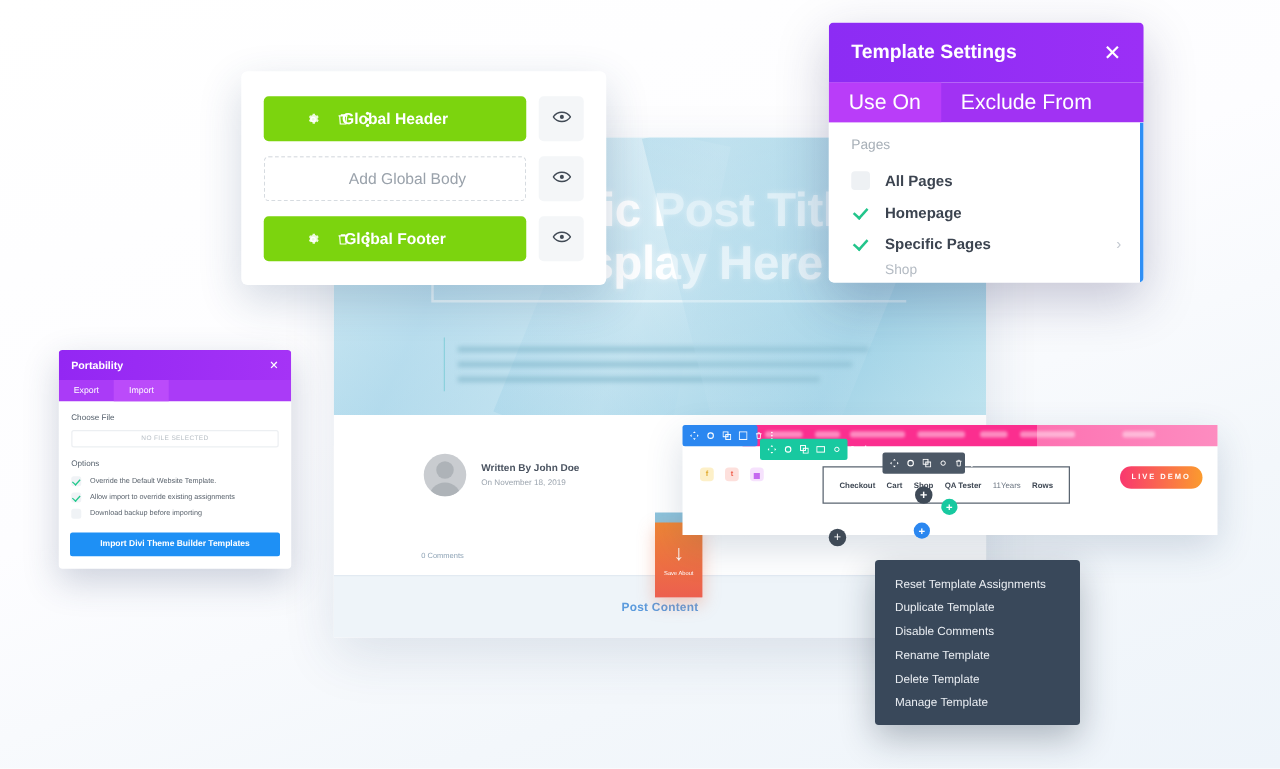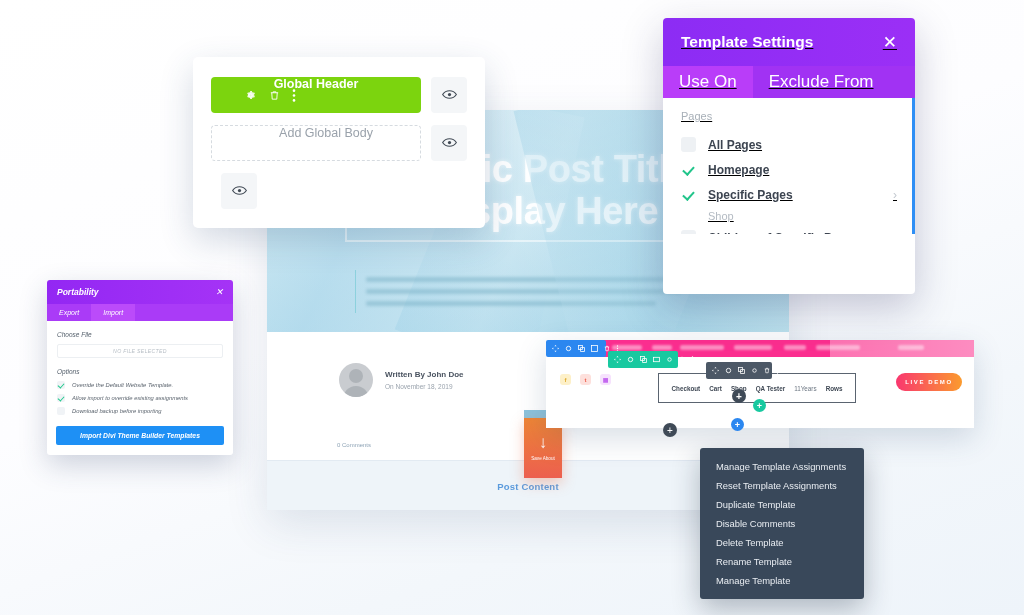--- a/index.html
+++ b/index.html
@@ -103,43 +103,43 @@
     position:absolute; left:193px; top:57px; width:292px; height:171px;
     background:#fff; border-radius:5px;
     box-shadow: 0 12px 34px rgba(40,70,110,.20);
     padding: 20px 18px; z-index: 20;
   }
   .tb-row { display:flex; align-items:center; margin-bottom:12px; }
   .tb-row:last-child { margin-bottom:0; }
   .tb-bar {
     flex:1; height:36px; border-radius:4px;
     background:#7cd40e;
-    display:flex; position:relative;padding-left:20px;
+    display:flex; align-items:center; position:relative;padding-left:20px;
   }
   .tb-bar .icons { display:flex; align-items:center; gap:12px; padding-left:13px; color:#fff; }
   .tb-bar .icons svg { display:block; }
   .tb-bar .label {
     position:absolute; left:0; right:0; text-align:center;
     font-size:12.5px; font-weight:700; color:#fff; pointer-events:none;
   }
   .tb-bar.dashed {
     background:#fff; border:1px dashed #d6dbe0;
     justify-content:center;
   }
   .tb-bar.dashed .label { color:#9aa2ab; font-weight:400; font-size:12.5px; position:static; }
   .tb-eye {
     width:36px; height:36px; margin-left:10px; border-radius:4px;
     background:#f4f6f8; display:flex; align-items:center; justify-content:center;
   }
 
   
   .ts-modal {
-    position:absolute; left:663px; top:18px; width:252px; height:276px;
+    position:absolute; left:663px; top:18px; width:252px; height:208px;
     border-radius:4px; overflow:hidden; background:#fff;
-    box-shadow:0 14px 40px rgba(40,40,90,.25); z-index:30;text-decoration:underline;
+    box-shadow:0 14px 40px rgba(40,40,90,.25); z-index:30;
   }
   .ts-head {
     height:48px; background:#8f2bf5;
     background: linear-gradient(90deg,#8c2cf4,#9b2ff6);
     display:flex; align-items:center; justify-content:space-between;
     padding:0 18px;
   }
   .ts-title { color:#fff; font-size:15.5px; font-weight:700; }
   .ts-close { color:#fff; font-size:17px; line-height:1; cursor:pointer; font-weight:400; }
   .ts-tabs { height:32px; display:flex; background:#a132f3; }
@@ -169,21 +169,21 @@
   .ts-save {
     position:absolute; left:0; bottom:0; width:100%; height:32px; background:#1e90f5;
     color:#fff; font-size:12.5px; font-weight:700;
     display:flex; align-items:center; justify-content:center; cursor:pointer;
   }
 
   
   .pt-panel {
     position:absolute; left:47px; top:280px; width:186px; height:175px;
     background:#fff; border-radius:3px;
-    box-shadow:0 10px 28px rgba(40,60,100,.22); overflow:hidden; z-index:25;font-style:italic;
+    box-shadow:0 10px 28px rgba(40,60,100,.22); overflow:hidden; z-index:25;
   }
   .pt-head {
     height:24px; background: linear-gradient(90deg,#9327f3,#a533f6);
     display:flex; align-items:center; justify-content:space-between; padding:0 10px;
   }
   .pt-title { color:#fff; font-size:8.5px; font-weight:700; }
   .pt-close { color:#fff; font-size:9px; cursor:pointer; }
   .pt-tabs { height:17px; background:#aa3bf7; display:flex; align-items:center; }
   .pt-tab { font-size:7px; color:#fff; padding:0 12px; height:100%; display:flex; align-items:center; cursor:pointer;}
   .pt-tab.active { background:#bb4bfa; }
@@ -343,20 +343,43 @@
         <span>
           <svg width="15" height="11" viewBox="0 0 24 16" fill="none" stroke="#414a55" stroke-width="1.8">
               <path d="M1 8s4-6 11-6 11 6 11 6-4 6-11 6S1 8 1 8z"></path>
               <circle cx="12" cy="8" r="2.6" fill="#414a55" stroke="none"></circle>
             </svg>
         </span>
       </div>
     </div>
 
     <div class="tb-row">
+      <div class="tb-bar">
+        <div class="icons">
+          <span>
+            <svg width="13" height="13" viewBox="0 0 24 24" fill="#fff">
+                <path d="M12 8a4 4 0 100 8 4 4 0 000-8zm0 6.2A2.2 2.2 0 1112 9.8a2.2 2.2 0 010 4.4z"></path>
+                <path d="M20.3 13.1l-1.6-.9a7 7 0 000-2.4l1.6-.9-1.8-3.1-1.6.9a7 7 0 00-2.1-1.2V3.7h-3.6v1.8a7 7 0 00-2.1 1.2l-1.6-.9-1.8 3.1 1.6.9a7 7 0 000 2.4l-1.6.9 1.8 3.1 1.6-.9a7 7 0 002.1 1.2v1.8h3.6v-1.8a7 7 0 002.1-1.2l1.6.9 1.8-3.1z" opacity=".85"></path>
+              </svg>
+          </span>
+          <span>
+            <svg width="11" height="13" viewBox="0 0 24 24" fill="none" stroke="#fff" stroke-width="2">
+                <path d="M4 6h16M9 6V4h6v2M6 6l1 14h10l1-14"></path>
+              </svg>
+          </span>
+          <span>
+            <svg width="4" height="13" viewBox="0 0 4 16" fill="#fff">
+                <circle cx="2" cy="2" r="1.6"></circle>
+                <circle cx="2" cy="8" r="1.6"></circle>
+                <circle cx="2" cy="14" r="1.6"></circle>
+              </svg>
+          </span>
+        </div>
+        <div class="label">Global Footer</div>
+      </div>
       <div class="tb-eye">
         <span>
           <svg width="15" height="11" viewBox="0 0 24 16" fill="none" stroke="#414a55" stroke-width="1.8">
               <path d="M1 8s4-6 11-6 11 6 11 6-4 6-11 6S1 8 1 8z"></path>
               <circle cx="12" cy="8" r="2.6" fill="#414a55" stroke="none"></circle>
             </svg>
         </span>
       </div>
     </div>
   </div>
@@ -573,22 +596,21 @@
     </div>
 
     <div class="plusbtn plus-dark">+</div>
     <div class="plusbtn plus-green">+</div>
     <div class="plusbtn plus-blue">+</div>
   </div>
 
   <div class="plus-float">+</div>
 
   <div class="ctx">
-    <div class="ctx-item">Manage Template Assignments</div>
     <div class="ctx-item">Reset Template Assignments</div>
     <div class="ctx-item">Duplicate Template</div>
     <div class="ctx-item">Disable Comments</div>
+    <div class="ctx-item">Rename Template</div>
     <div class="ctx-item">Delete Template</div>
-    <div class="ctx-item">Rename Template</div>
     <div class="ctx-item">Manage Template</div>
   </div>
 
 </div>
 
 </body></html>

